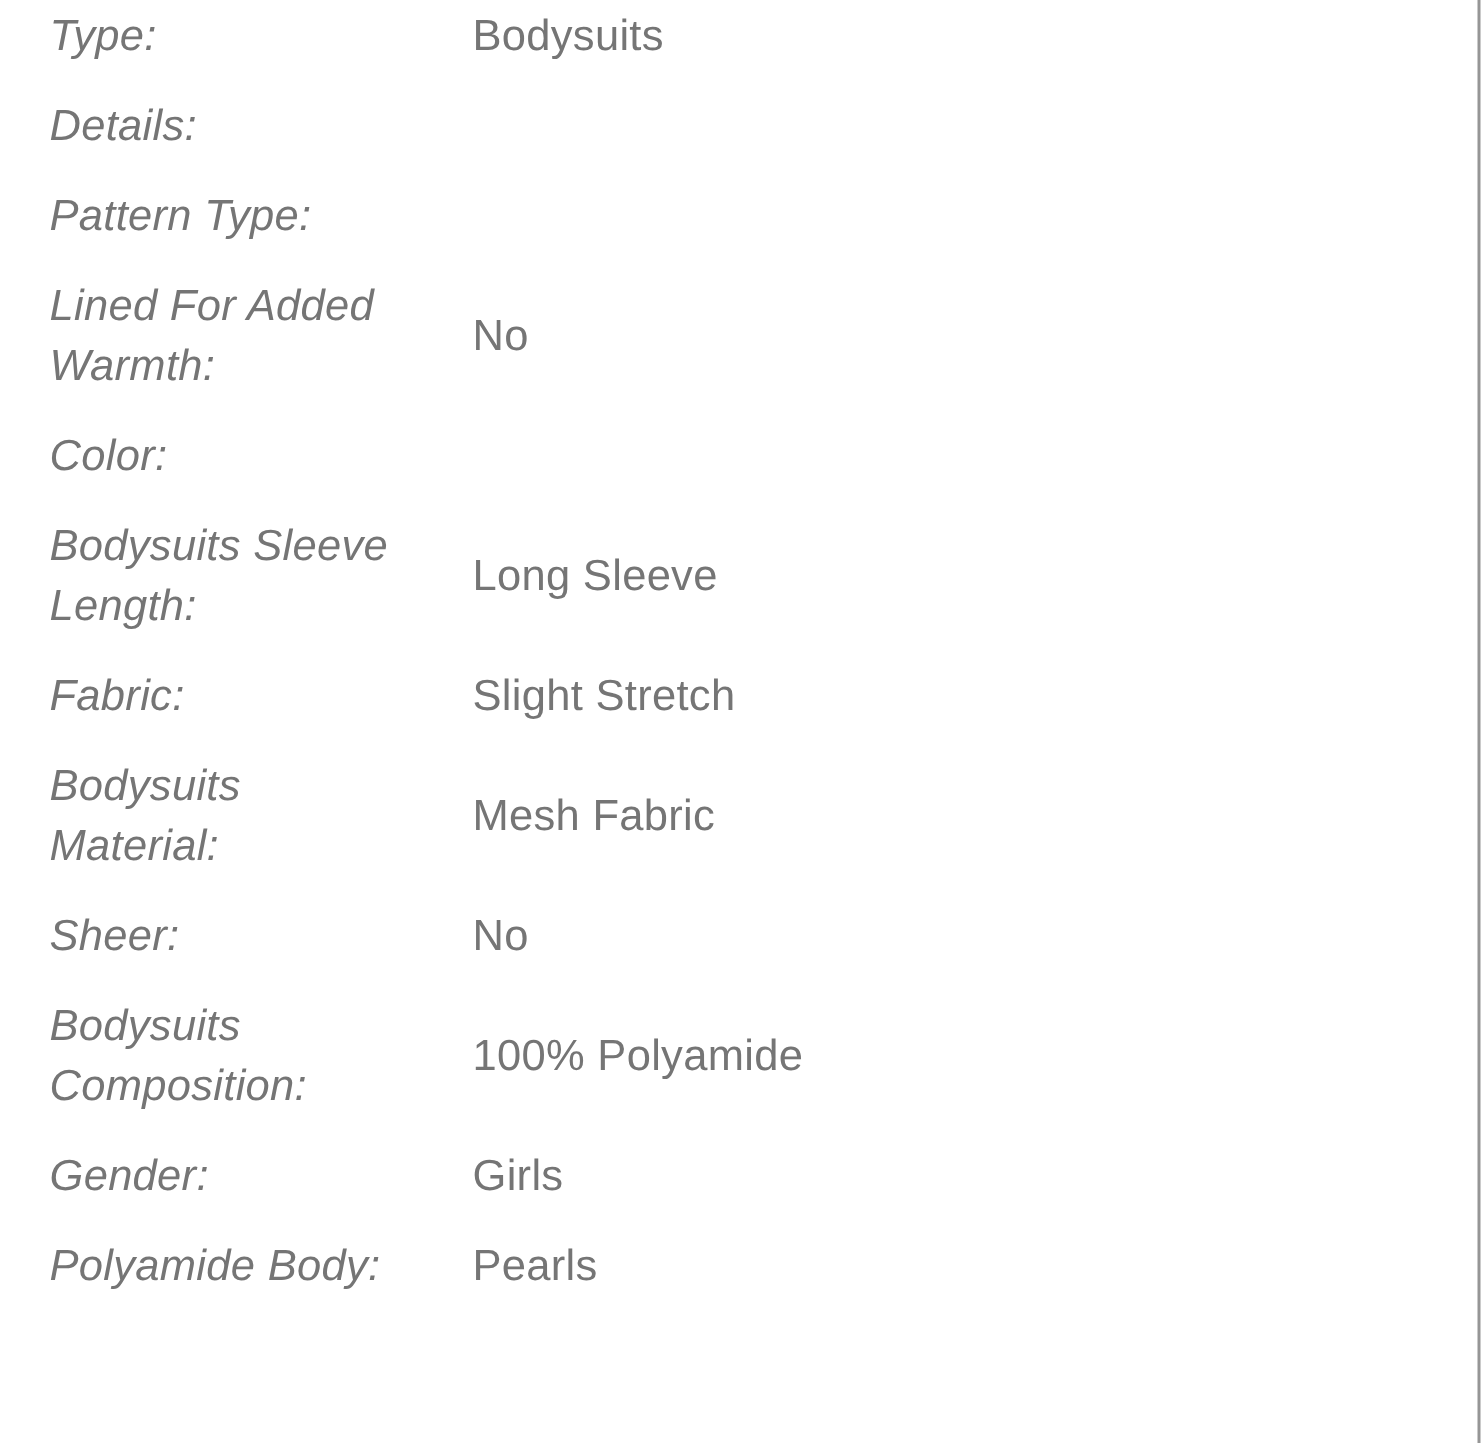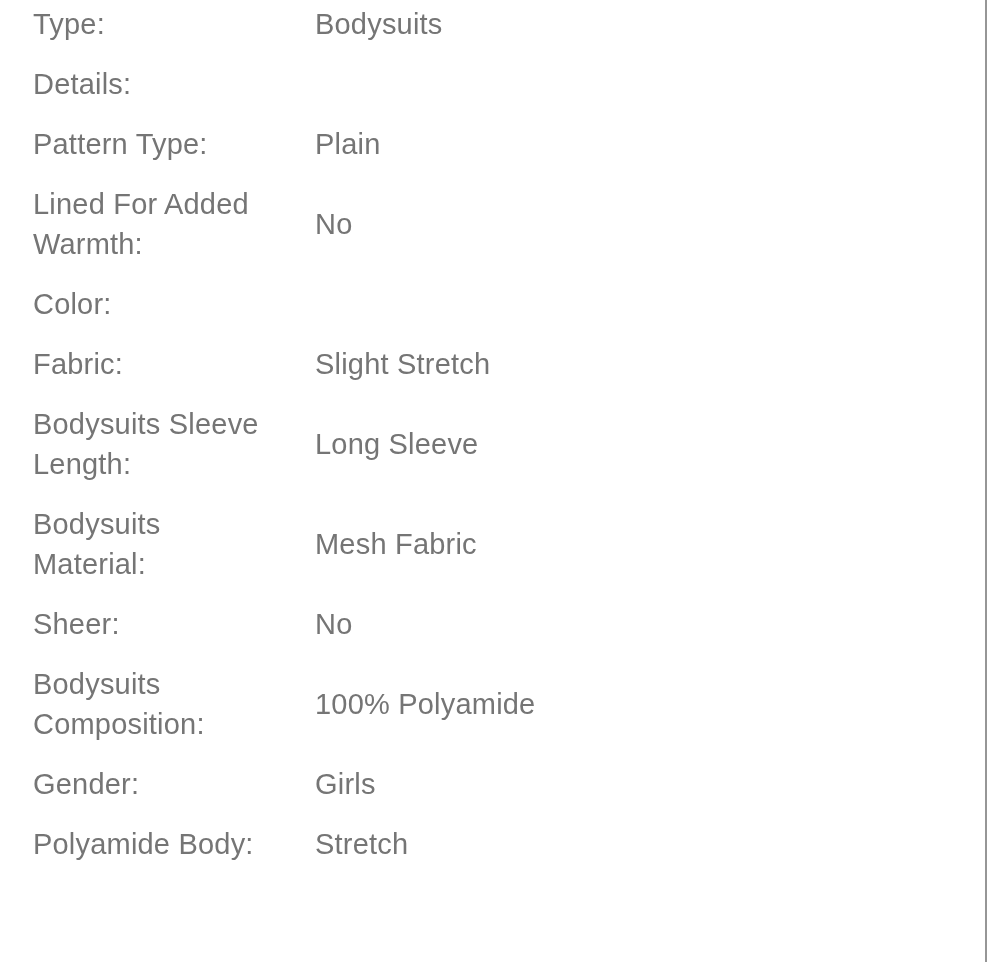--- a/index.html
+++ b/index.html
@@ -30,20 +30,21 @@
     display: grid;
     grid-template-columns: 282px auto;
     align-items: center;
     padding: 10px 0;
   }
   .spec-cell {
     line-height: 40px;
   }
   .spec-label {
     white-space: pre-line; 
+    font-style: italic;
   }
   .spec-value {
     white-space: nowrap;
   }
   .edge-divider {
     position: absolute;
     left: 985px;
     top: 0;
     width: 2px;
     height: 968px;
@@ -61,42 +62,41 @@
       <div class="spec-cell spec-label">Type:</div>
       <div class="spec-cell spec-value">Bodysuits</div>
     </div>
 
     <div class="spec-row">
       <div class="spec-cell spec-label">Details:</div>
     </div>
 
     <div class="spec-row">
       <div class="spec-cell spec-label">Pattern Type:</div>
-      <div class="spec-cell spec-value">Plain</div>
     </div>
 
     <div class="spec-row">
       <div class="spec-cell spec-label">Lined For Added
 Warmth:</div>
       <div class="spec-cell spec-value">No</div>
     </div>
 
     <div class="spec-row">
       <div class="spec-cell spec-label">Color:</div>
     </div>
 
     <div class="spec-row">
-      <div class="spec-cell spec-label">Fabric:</div>
-      <div class="spec-cell spec-value">Slight Stretch</div>
+      <div class="spec-cell spec-label">Bodysuits Sleeve
+Length:</div>
+      <div class="spec-cell spec-value">Long Sleeve</div>
     </div>
 
     <div class="spec-row">
-      <div class="spec-cell spec-label">Bodysuits Sleeve
-Length:</div>
-      <div class="spec-cell spec-value">Long Sleeve</div>
+      <div class="spec-cell spec-label">Fabric:</div>
+      <div class="spec-cell spec-value">Slight Stretch</div>
     </div>
 
 
     <div class="spec-row">
       <div class="spec-cell spec-label">Bodysuits
 Material:</div>
       <div class="spec-cell spec-value">Mesh Fabric</div>
     </div>
 
     <div class="spec-row">
@@ -110,20 +110,20 @@
       <div class="spec-cell spec-value">100% Polyamide</div>
     </div>
 
     <div class="spec-row">
       <div class="spec-cell spec-label">Gender:</div>
       <div class="spec-cell spec-value">Girls</div>
     </div>
 
     <div class="spec-row">
       <div class="spec-cell spec-label">Polyamide Body:</div>
-      <div class="spec-cell spec-value">Stretch</div>
+      <div class="spec-cell spec-value">Pearls</div>
     </div>
 
   </div>
 
   <div class="edge-divider"></div>
 
 </div>
 
 </body></html>

